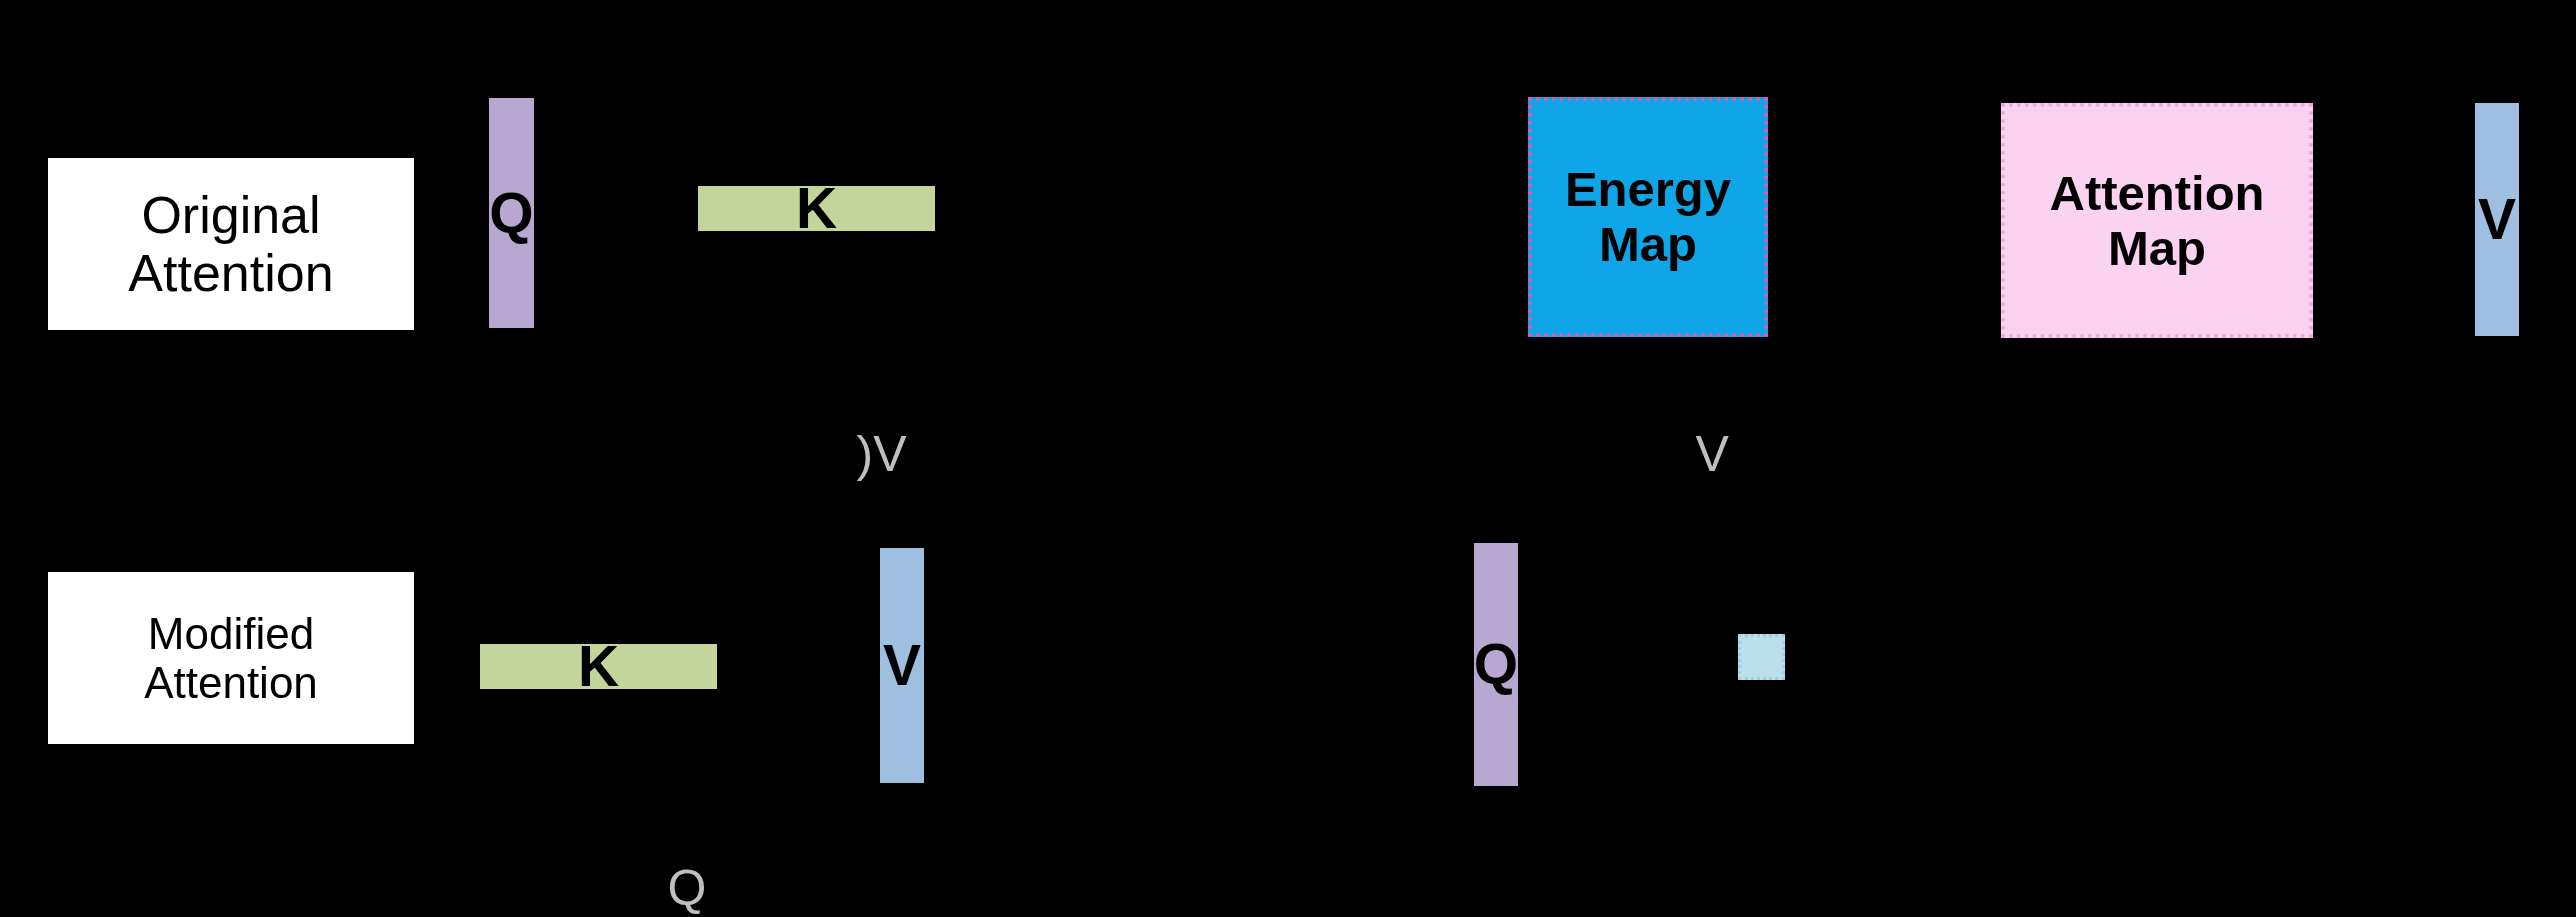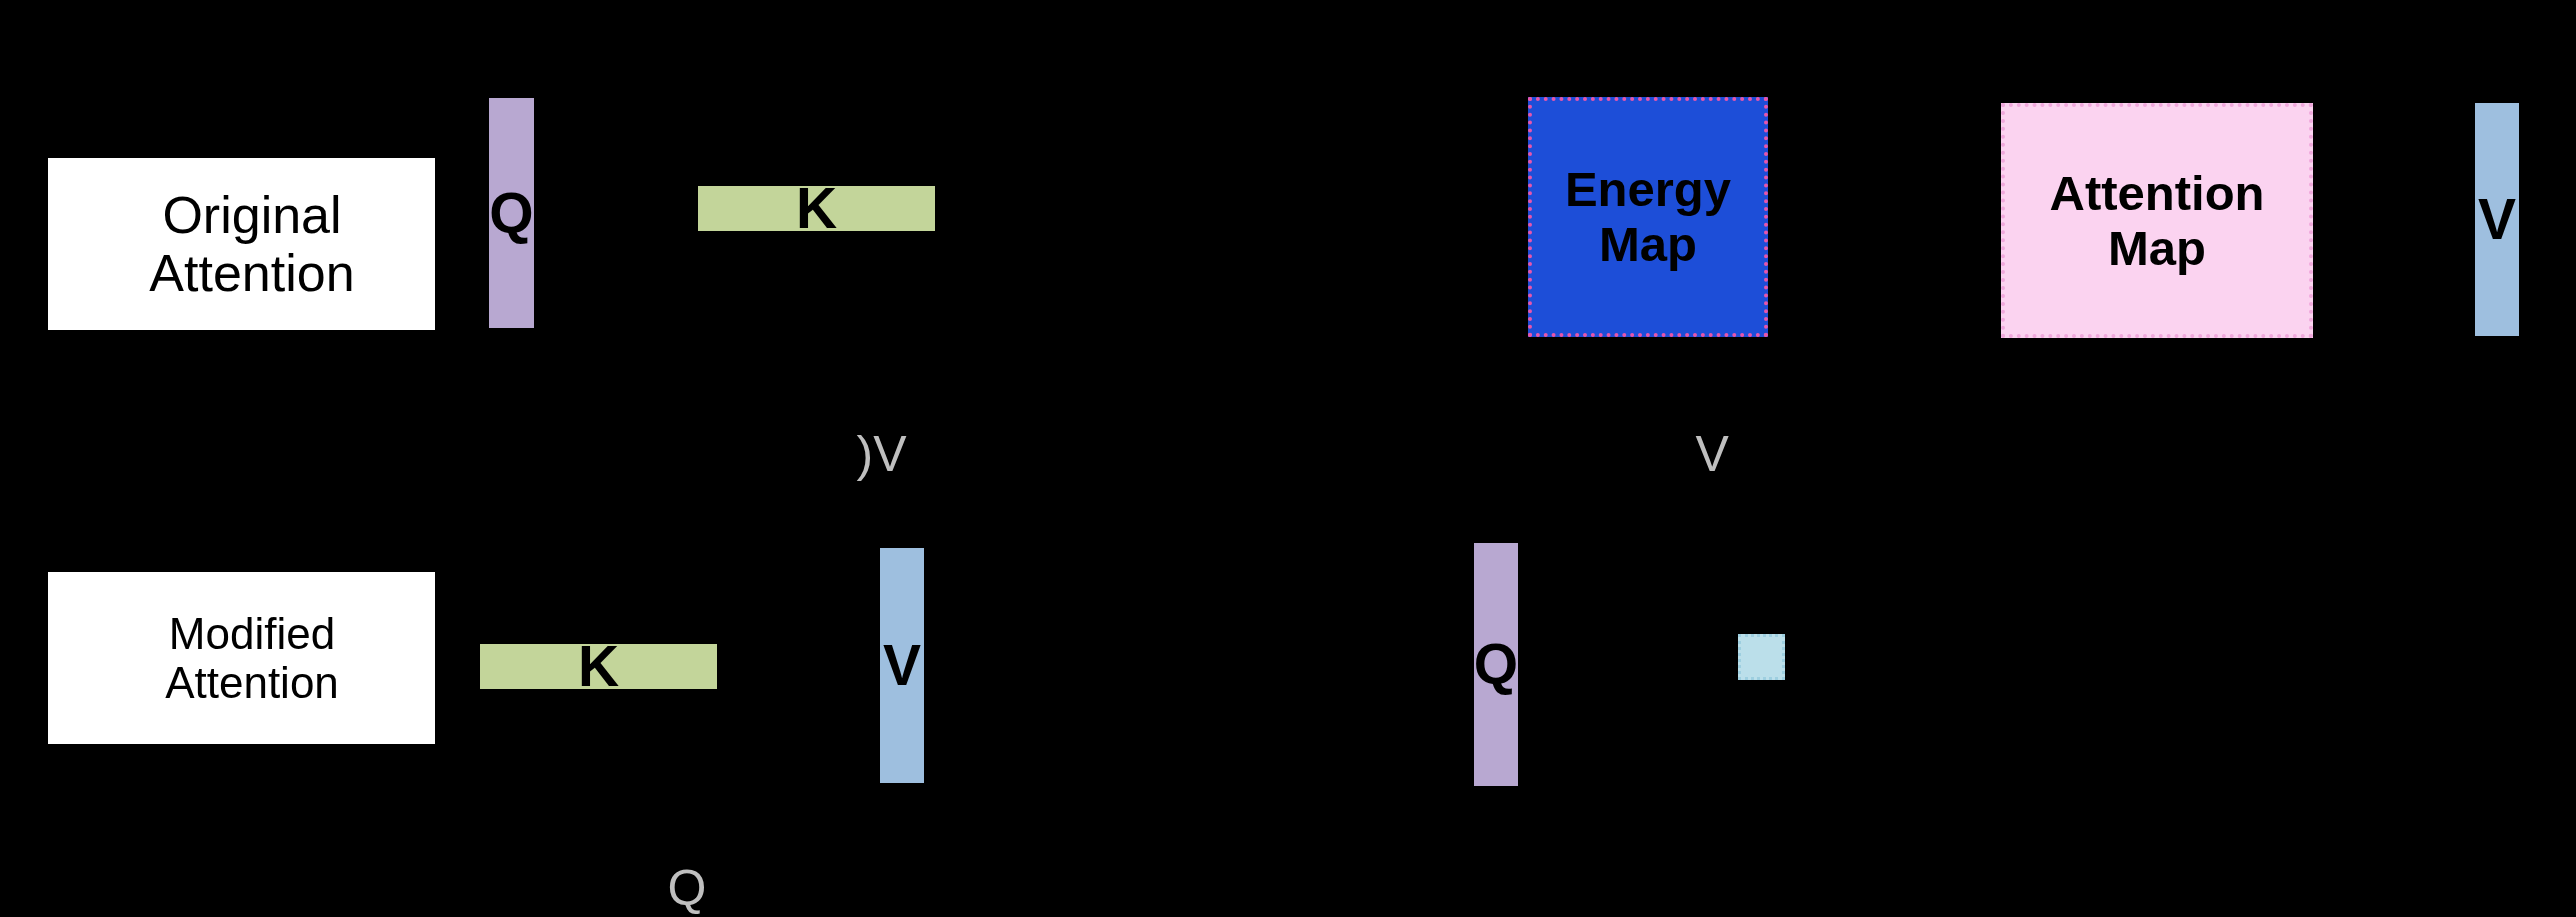--- a/index.html
+++ b/index.html
@@ -22,21 +22,20 @@
     background: #ffffff;
     color: #000000;
     display: flex;
     flex-direction: column;
     align-items: center;
     justify-content: center;
     line-height: 1.12;
     font-weight: 400;
     font-family: "Liberation Sans", sans-serif;
     white-space: nowrap;
-    padding-left: 21px;
   }
   .row-label .ln { display: block; }
 
   
   .block {
     position: absolute;
     display: flex;
     align-items: center;
     justify-content: center;
     box-sizing: border-box;
@@ -74,21 +73,21 @@
 
   <div class="block solid" style="left:698px; top:186px; width:237px; height:45px; background:#c3d59a; font-size:57px;">
     <span>K</span>
   </div>
 
 
   <div class="glyph" style="left:801px; top:379px; font-size:50px;">
     <span>)V</span>
   </div>
 
-  <div class="block dotted" style="left:1528px; top:97px; width:240px; height:240px; background:#1d4ed8; border-width:4.3px; border-color:#e756ab; flex-direction:column; font-size:49px; line-height:1.12;">
+  <div class="block dotted" style="left:1528px; top:97px; width:240px; height:240px; background:#0ea5e9; border-width:4.3px; border-color:#e756ab; flex-direction:column; font-size:49px; line-height:1.12;">
     <span>Energy</span>
     <span>Map</span>
   </div>
 
   <div class="glyph" style="left:1640px; top:379px; font-size:50px;">
     <span>V</span>
   </div>
 
   <div class="block dotted" style="left:2001px; top:103px; width:312px; height:235px; background:#fbd3f0; border-width:4.3px; border-color:#f0a8dc; flex-direction:column; font-size:49px; line-height:1.12;">
     <span>Attention</span>

